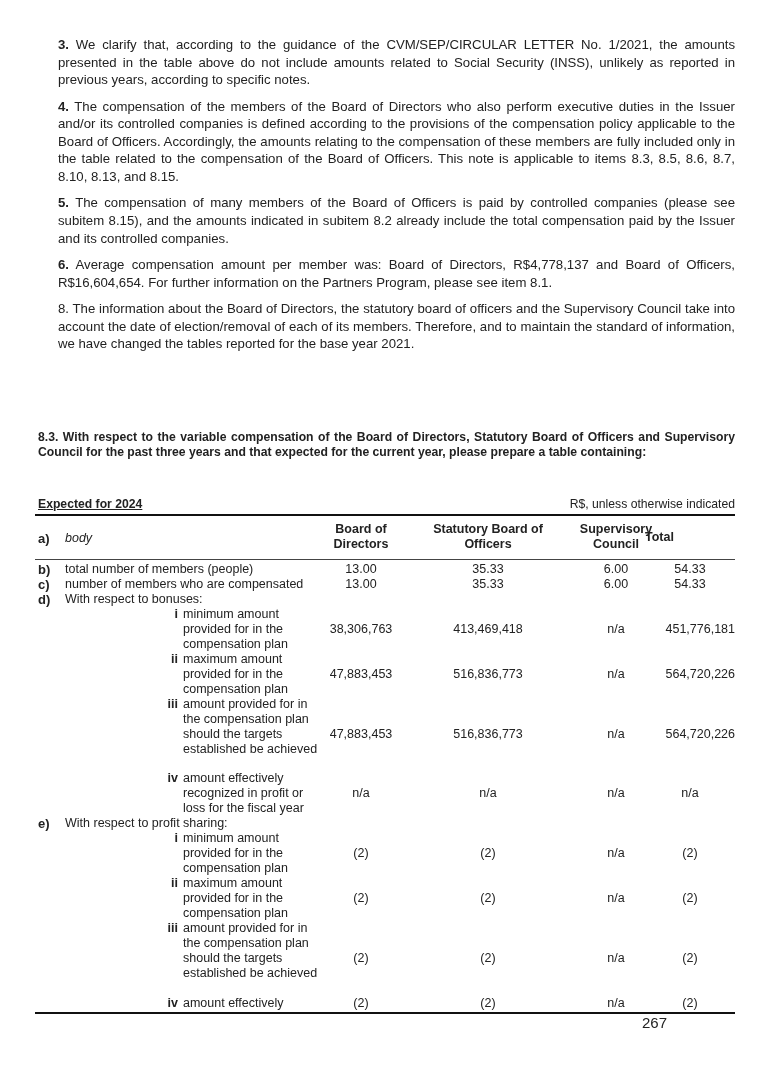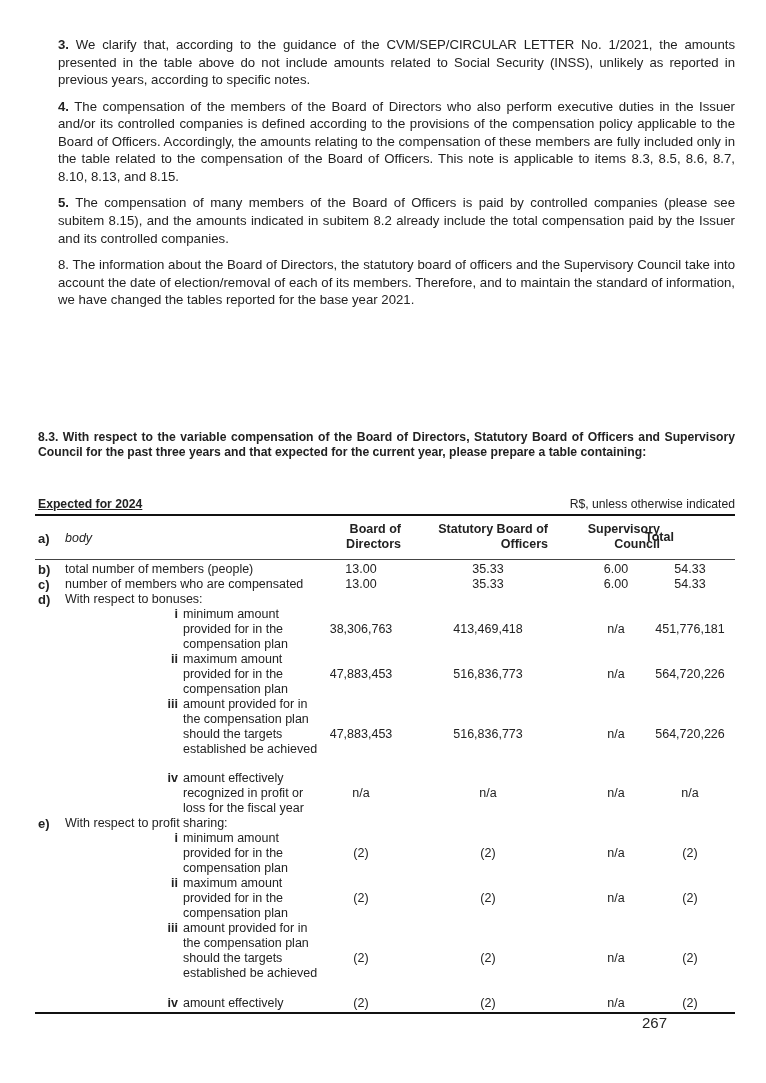--- a/index.html
+++ b/index.html
@@ -20,31 +20,32 @@
   .grid { position:absolute; left:38px; width:697px; font-size:12.5px; line-height:15px; }
   .row { position:absolute; left:0; width:697px; }
   .c-letter { position:absolute; left:0; font-weight:bold; font-size:13px; }
   .c-label { position:absolute; left:27px; }
   .c-roman { position:absolute; left:110px; width:30px; text-align:right; font-weight:bold; }
   .c-sublabel { position:absolute; left:145px; width:145px; }
   .c-v { position:absolute; text-align:center; }
   .v1 { left:283px; width:80px; }
   .v2 { left:390px; width:120px; }
   .v3 { left:526px; width:88px;margin-left:8px; }
-  .v4 { left:607px; width:90px; }
-  .hdr { font-weight:bold; text-align:right; line-height:15px; }
+  .v4 { left:607px; width:90px; text-align:right; }
+  .hdr { font-weight:bold; text-align:center; line-height:15px; }
   .pageno { position:absolute; left:642px; top:1014px; font-size:15px; }
 </style>
 </head>
 <body>
 
 <div class="notes">
   <p class="note"><b>3.</b><span> We clarify that, according to the guidance of the CVM/SEP/CIRCULAR LETTER No. 1/2021, the amounts presented in the table above do not include amounts related to Social Security (INSS), unlikely as reported in previous years, according to specific notes.</span></p>
   <p class="note"><b>4.</b><span> The compensation of the members of the Board of Directors who also perform executive duties in the Issuer and/or its controlled companies is defined according to the provisions of the compensation policy applicable to the Board of Officers. Accordingly, the amounts relating to the compensation of these members are fully included only in the table related to the compensation of the Board of Officers. This note is applicable to items 8.3, 8.5, 8.6, 8.7, 8.10, 8.13, and 8.15.</span></p>
   <p class="note"><b>5.</b><span> The compensation of many members of the Board of Officers is paid by controlled companies (please see subitem 8.15), and the amounts indicated in subitem 8.2 already include the total compensation paid by the Issuer and its controlled companies.</span></p>
+  <p class="note"><b>6.</b><span> Average compensation amount per member was: Board of Directors, R$4,778,137 and Board of Officers, R$16,604,654. For further information on the Partners Program, please see item 8.1.</span></p>
   <p class="note"><span>8.</span><span> The information about the Board of Directors, the statutory board of officers and the Supervisory Council take into account the date of election/removal of each of its members. Therefore, and to maintain the standard of information, we have changed the tables reported for the base year 2021.</span></p>
 </div>
 
 <div class="q83">8.3. With respect to the variable compensation of the Board of Directors, Statutory Board of Officers and Supervisory Council for the past three years and that expected for the current year, please prepare a table containing:</div>
 
 <div class="tbl-head">
   <span class="left">Expected for 2024</span>
   <span class="right">R$, unless otherwise indicated</span>
 </div>
 <div class="rule top"></div>

